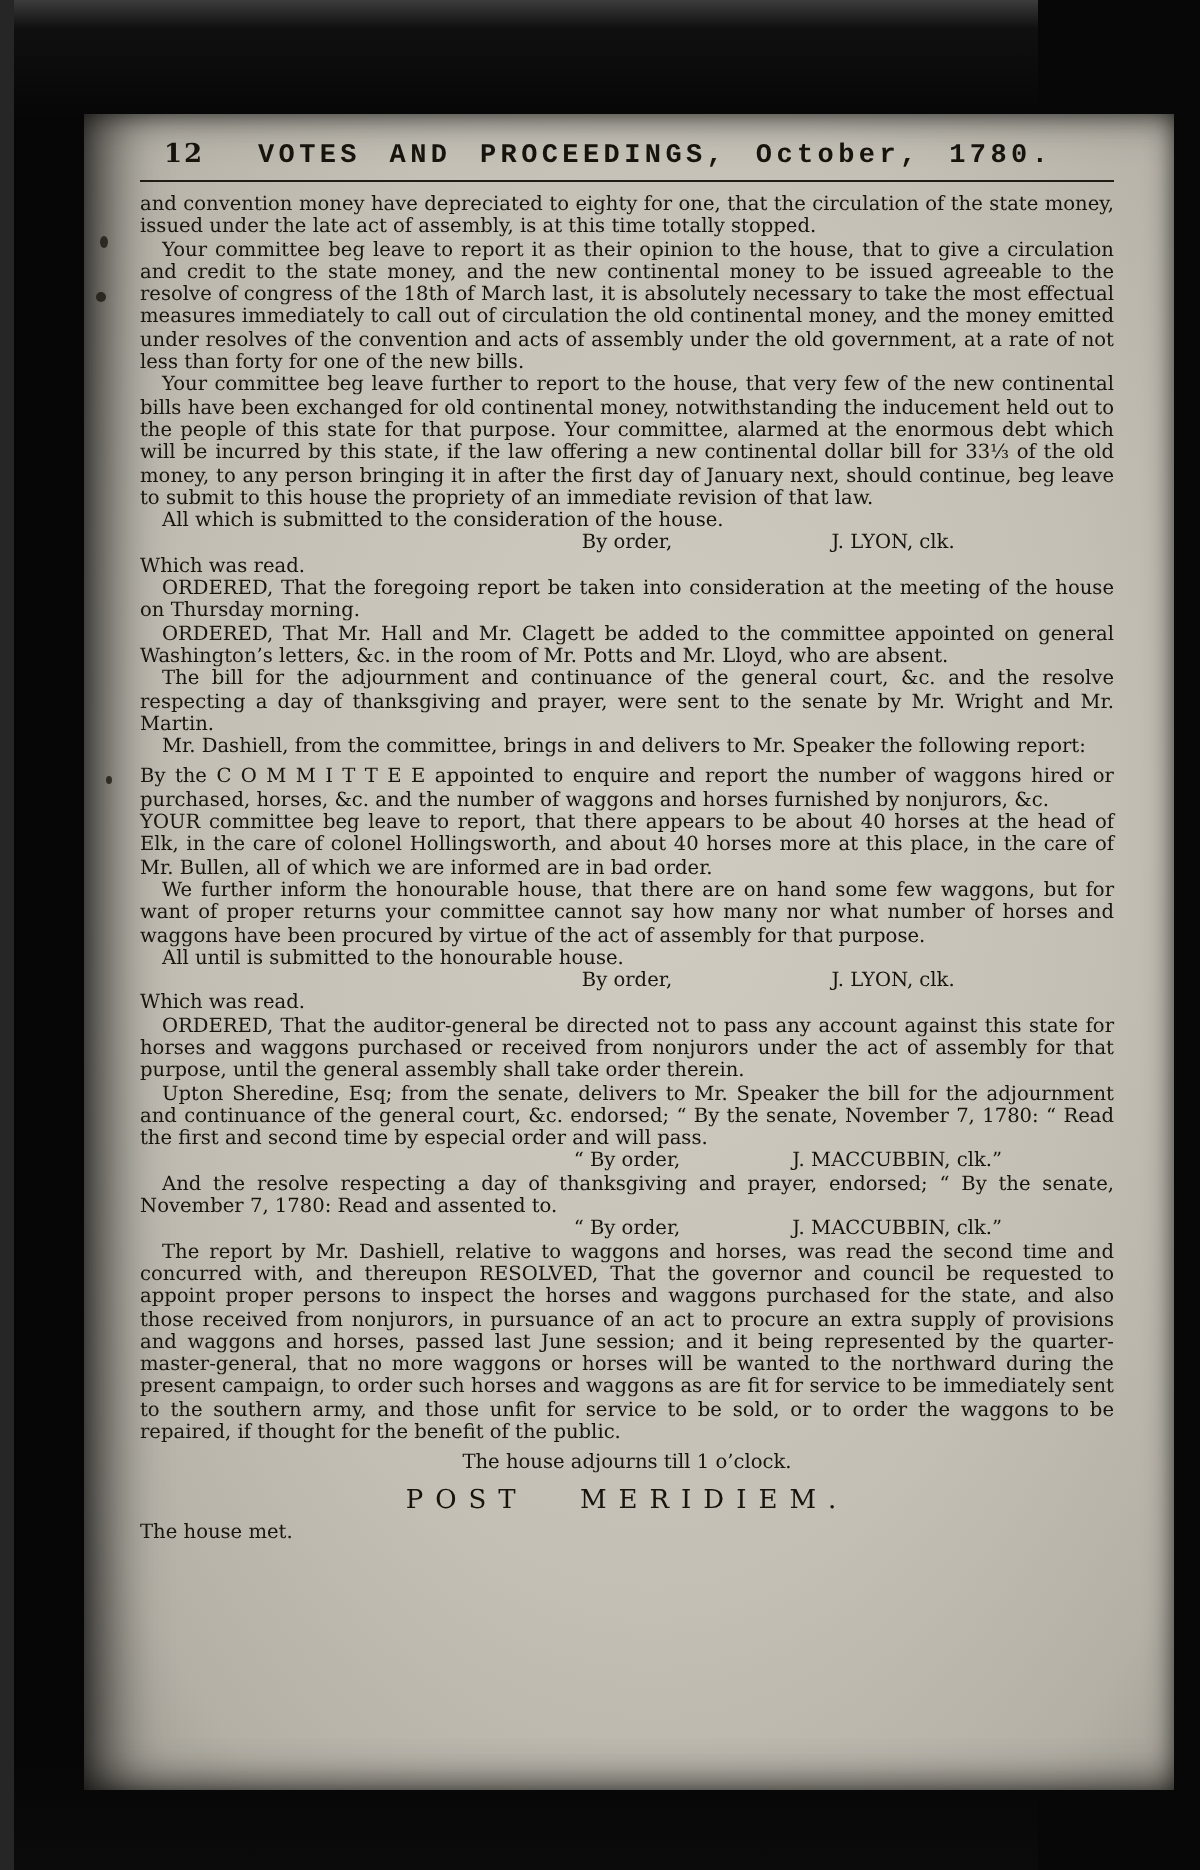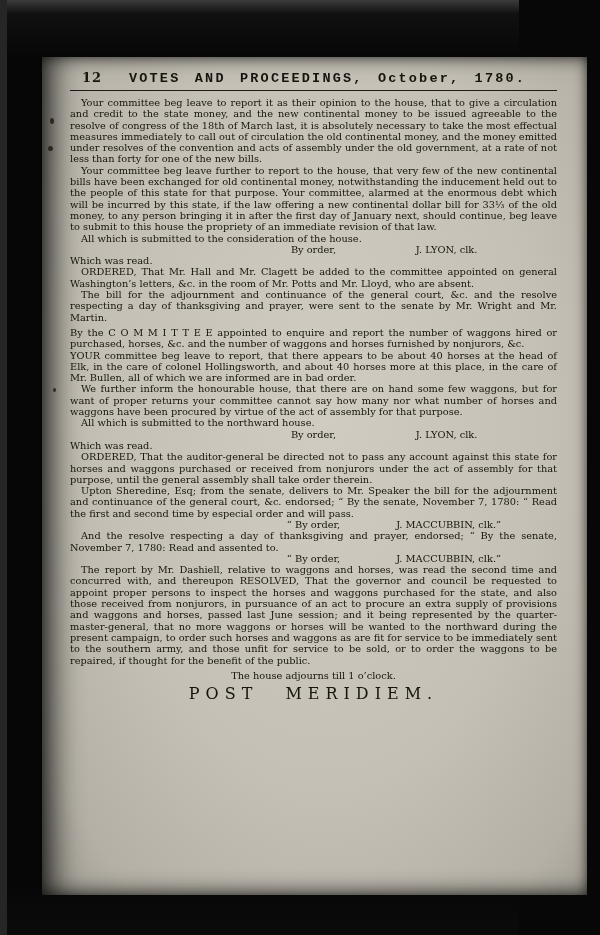--- a/index.html
+++ b/index.html
@@ -35,56 +35,59 @@
   .body-text { font-size:9.8px; line-height:11.3px; text-align:justify; }
   .body-text p { margin:0; }
   p.ind { text-indent:11px; }
   p.cont { text-indent:0; }
   p.gt { margin-top:4px; }
   p.byorder { display:grid; grid-template-columns:1fr auto 1fr; text-align:left; }
   p.byorder .lead { grid-column:2; }
   p.byorder .clerk { grid-column:3; text-align:center; }
   p.center { text-align:center; text-indent:0; }
   p.meridiem {
-    text-align:center; text-indent:0; font-size:16px;
+    text-align:center; text-indent:0; font-size:13px;
     letter-spacing:6px; word-spacing:16px; margin:7px 0 5px 0;
   }
   p.catchword { text-align:right; text-indent:0; margin-top:5px; padding-right:4px; }
 </style>
 </head>
 <body>
 
 <div class="scan">
   <div class="scan-left-strip"></div>
 
   <div class="page">
 
     <div class="header">
       <span class="page-num">12</span>
       <span class="header-title">VOTES AND PROCEEDINGS, October, 1780.</span>
     </div>
     <hr class="rule">
 
     <div class="body-text">
+      <p class="cont">and convention money have depreciated to eighty for one, that the circulation of the state money, issued under the late act of assembly, is at this time totally stopped.</p>
       <p class="ind">Your committee beg leave to report it as their opinion to the house, that to give a circulation and credit to the state money, and the new continental money to be issued agreeable to the resolve of congress of the 18th of March last, it is absolutely necessary to take the most effectual measures immediately to call out of circulation the old continental money, and the money emitted under resolves of the convention and acts of assembly under the old government, at a rate of not less than forty for one of the new bills.</p>
       <p class="ind">Your committee beg leave further to report to the house, that very few of the new continental bills have been exchanged for old continental money, notwithstanding the inducement held out to the people of this state for that purpose. Your committee, alarmed at the enormous debt which will be incurred by this state, if the law offering a new continental dollar bill for 33⅓ of the old money, to any person bringing it in after the first day of January next, should continue, beg leave to submit to this house the propriety of an immediate revision of that law.</p>
       <p class="ind">All which is submitted to the consideration of the house.</p>
 
       <p class="byorder">
         <span class="lead">By order,</span>
         <span class="clerk">J. LYON, clk.</span>
       </p>
 
       <p class="cont">Which was read.</p>
+      <p class="ind">ORDERED, That the foregoing report be taken into consideration at the meeting of the house on Thursday morning.</p>
       <p class="ind">ORDERED, That Mr. Hall and Mr. Clagett be added to the committee appointed on general Washington’s letters, &amp;c. in the room of Mr. Potts and Mr. Lloyd, who are absent.</p>
       <p class="ind">The bill for the adjournment and continuance of the general court, &amp;c. and the resolve respecting a day of thanksgiving and prayer, were sent to the senate by Mr. Wright and Mr. Martin.</p>
+      <p class="ind">Mr. Dashiell, from the committee, brings in and delivers to Mr. Speaker the following report:</p>
       <p class="cont gt">By the C O M M I T T E E appointed to enquire and report the number of waggons hired or purchased, horses, &amp;c. and the number of waggons and horses furnished by nonjurors, &amp;c.</p>
       <p class="cont">YOUR committee beg leave to report, that there appears to be about 40 horses at the head of Elk, in the care of colonel Hollingsworth, and about 40 horses more at this place, in the care of Mr. Bullen, all of which we are informed are in bad order.</p>
       <p class="ind">We further inform the honourable house, that there are on hand some few waggons, but for want of proper returns your committee cannot say how many nor what number of horses and waggons have been procured by virtue of the act of assembly for that purpose.</p>
-      <p class="ind">All which is submitted to the northward house.</p>
+      <p class="ind">All until is submitted to the honourable house.</p>
 
       <p class="byorder">
         <span class="lead">By order,</span>
         <span class="clerk">J. LYON, clk.</span>
       </p>
 
       <p class="cont">Which was read.</p>
       <p class="ind">ORDERED, That the auditor-general be directed not to pass any account against this state for horses and waggons purchased or received from nonjurors under the act of assembly for that purpose, until the general assembly shall take order therein.</p>
       <p class="ind">Upton Sheredine, Esq; from the senate, delivers to Mr. Speaker the bill for the adjournment and continuance of the general court, &amp;c. endorsed; “ By the senate, November 7, 1780: “ Read the first and second time by especial order and will pass.</p>
 
@@ -96,19 +99,20 @@
       <p class="ind">And the resolve respecting a day of thanksgiving and prayer, endorsed; “ By the senate, November 7, 1780: Read and assented to.</p>
 
       <p class="byorder">
         <span class="lead">“ By order,</span>
         <span class="clerk">J. MACCUBBIN, clk.”</span>
       </p>
 
       <p class="ind">The report by Mr. Dashiell, relative to waggons and horses, was read the second time and concurred with, and thereupon RESOLVED, That the governor and council be requested to appoint proper persons to inspect the horses and waggons purchased for the state, and also those received from nonjurors, in pursuance of an act to procure an extra supply of provisions and waggons and horses, passed last June session; and it being represented by the quarter-master-general, that no more waggons or horses will be wanted to the northward during the present campaign, to order such horses and waggons as are fit for service to be immediately sent to the southern army, and those unfit for service to be sold, or to order the waggons to be repaired, if thought for the benefit of the public.</p>
       <p class="center gt">The house adjourns till 1 o’clock.</p>
       <p class="meridiem">POST MERIDIEM.</p>
+      <p class="cont">The house met.</p>
     </div>
   </div>
 
   <div class="speck s1"></div>
   <div class="speck s2"></div>
   <div class="speck s3"></div>
 </div>
 
 </body></html>

